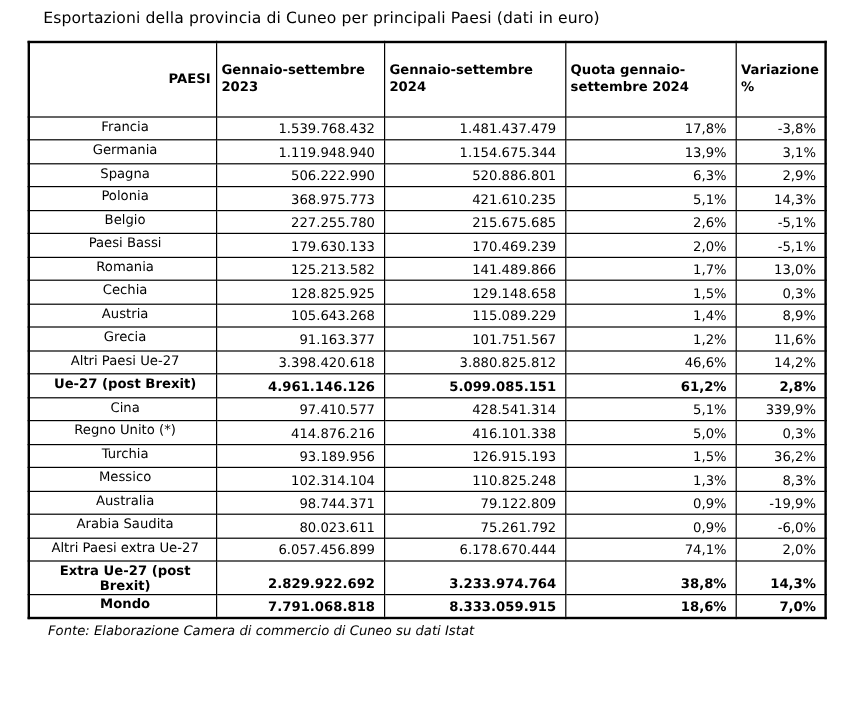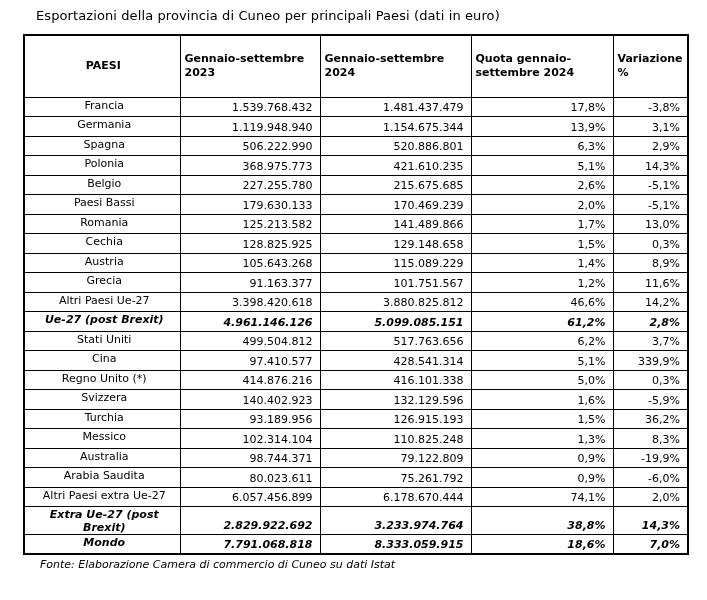--- a/index.html
+++ b/index.html
@@ -35,37 +35,37 @@
   }
   thead tr { height: 62px; }
   th {
     font-weight: bold;
     text-align: left;
     vertical-align: middle;
     line-height: 14px;
     padding: 2px 4px;
   }
   th.col-paesi {
-    text-align: center;
+    text-align: right;
     padding-left: 6px;
   }
   tbody tr { height: 19.5px; }
   td.name {
     text-align: center;
     vertical-align: top;
     padding: 1px 2px 0 6px;
     white-space: nowrap;
   }
   td.num {
     text-align: right;
     vertical-align: bottom;
     padding: 0 7px 2px 2px;
     white-space: nowrap;
   }
-  tr.bold td { font-weight: bold; font-style: italic; }
+  tr.bold td { font-weight: bold; }
   .fonte {
     margin: 3px 0 0 40px;
     font-size: 11px;
     font-style: italic;
   }
 </style>
 </head>
 <body>
 
 <div class="page">
@@ -168,46 +168,32 @@
           <td class="num">14,2%</td>
         </tr>
         <tr class="bold">
           <td class="name">Ue-27 (post Brexit)</td>
           <td class="num">4.961.146.126</td>
           <td class="num">5.099.085.151</td>
           <td class="num">61,2%</td>
           <td class="num">2,8%</td>
         </tr>
         <tr>
-          <td class="name">Stati Uniti</td>
-          <td class="num">499.504.812</td>
-          <td class="num">517.763.656</td>
-          <td class="num">6,2%</td>
-          <td class="num">3,7%</td>
-        </tr>
-        <tr>
           <td class="name">Cina</td>
           <td class="num">97.410.577</td>
           <td class="num">428.541.314</td>
           <td class="num">5,1%</td>
           <td class="num">339,9%</td>
         </tr>
         <tr>
           <td class="name">Regno Unito (*)</td>
           <td class="num">414.876.216</td>
           <td class="num">416.101.338</td>
           <td class="num">5,0%</td>
           <td class="num">0,3%</td>
-        </tr>
-        <tr>
-          <td class="name">Svizzera</td>
-          <td class="num">140.402.923</td>
-          <td class="num">132.129.596</td>
-          <td class="num">1,6%</td>
-          <td class="num">-5,9%</td>
         </tr>
         <tr>
           <td class="name">Turchia</td>
           <td class="num">93.189.956</td>
           <td class="num">126.915.193</td>
           <td class="num">1,5%</td>
           <td class="num">36,2%</td>
         </tr>
         <tr>
           <td class="name">Messico</td>

